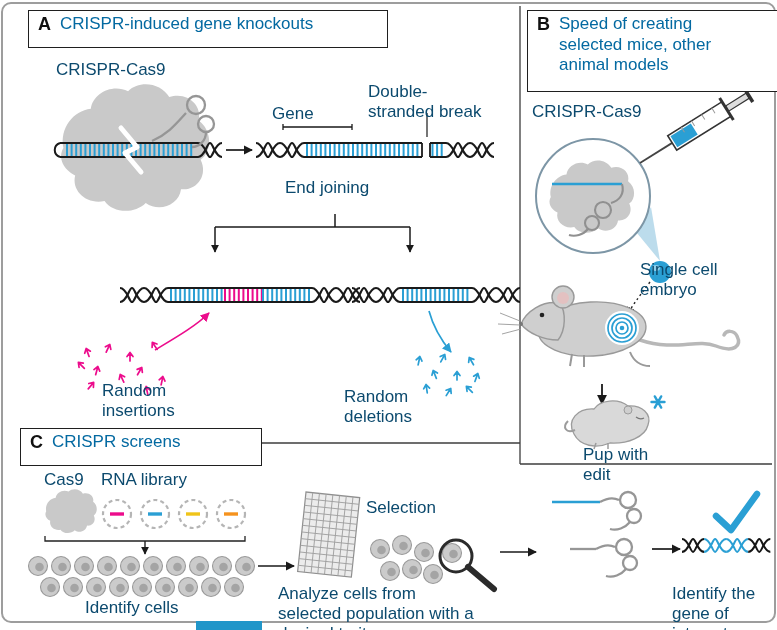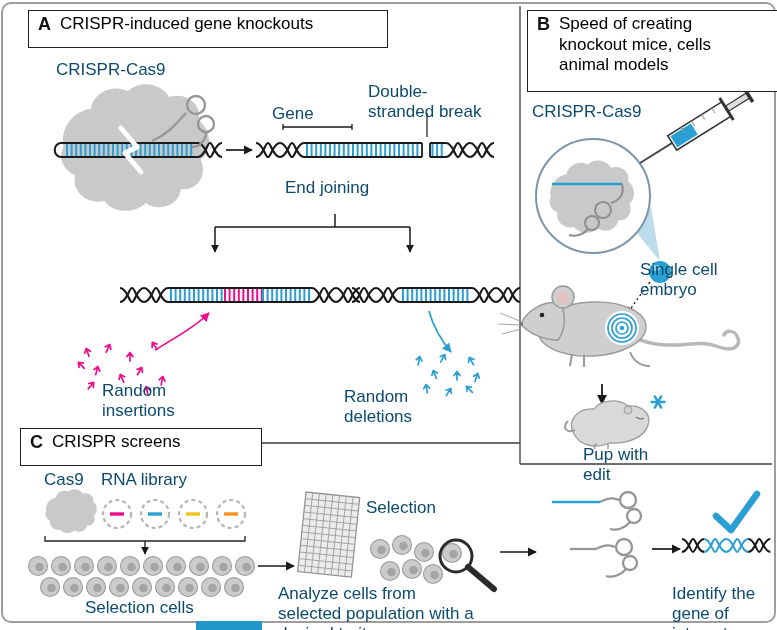--- a/index.html
+++ b/index.html
@@ -2,21 +2,21 @@
 <html><head>
 <meta charset="utf-8">
 <style>
   html,body{margin:0;padding:0}
   body{font-family:"Liberation Sans",sans-serif;background:#ffffff}
   #page{position:relative;width:777px;height:630px;background:#fff;overflow:hidden}
   #fig-border{position:absolute;left:1px;top:2px;width:771px;height:617px;border:2px solid #9d9d9d;border-radius:10px;background:#fff}
   .art{position:absolute;left:0;top:0}
   .tbox{position:absolute;border:1.6px solid #1f1f1f;background:#fff;display:flex;gap:9px;padding:3px 9px;align-items:flex-start;z-index:3}
   .plt{font-weight:bold;font-size:18px;line-height:1.22;color:#111}
-  .ptt{font-size:17px;line-height:1.22;color:#000000}
+  .ptt{font-size:17px;line-height:1.22;color:#0369a1}
   .lbl{position:absolute;font-size:17px;line-height:1.17;color:#0c4a6e;z-index:3}
   .center{text-align:left}
   #bluebar{position:absolute;left:196px;top:621px;width:66px;height:9px;background:#2196c9;z-index:4}
 </style>
 </head>
 <body>
 
 <div id="page">
   <div id="fig-border"></div>
 
@@ -310,39 +310,39 @@
       <path d="M716,516 L731,530 L757,494" fill="none" stroke="#2a9fd4" stroke-width="6.5" stroke-linecap="round" stroke-linejoin="round"></path>
     </g>
   </svg>
 
   <div class="tbox" style="left:28px;top:10px;width:340px;height:30px">
     <span class="plt">A</span>
     <span class="ptt">CRISPR-induced gene knockouts</span>
   </div>
   <div class="tbox" style="left:527px;top:10px;width:239px;height:74px">
     <span class="plt">B</span>
-    <span class="ptt" style="display:inline-block;width:178px">Speed of creating knockout mice, cells animal models</span>
+    <span class="ptt" style="display:inline-block;width:178px">Speed of creating selected mice, other animal models</span>
   </div>
   <div class="tbox" style="left:20px;top:428px;width:222px;height:30px">
     <span class="plt">C</span>
     <span class="ptt">CRISPR screens</span>
   </div>
 
   <div class="lbl" style="left:56px;top:60px;width:110px">CRISPR-Cas9</div>
   <div class="lbl center" style="left:272px;top:104px;width:60px">Gene</div>
   <div class="lbl" style="left:368px;top:82px;width:118px">Double-stranded break</div>
   <div class="lbl center" style="left:285px;top:178px;width:100px">End joining</div>
   <div class="lbl center" style="left:344px;top:387px;width:135px">Random deletions</div>
   <div class="lbl center" style="left:102px;top:381px;width:135px">Random insertions</div>
 
   <div class="lbl" style="left:532px;top:102px;width:115px">CRISPR-Cas9</div>
   <div class="lbl" style="left:640px;top:260px;width:78px">Single cell embryo</div>
   <div class="lbl center" style="left:583px;top:445px;width:95px">Pup with edit</div>
 
   <div class="lbl center" style="left:44px;top:470px;width:50px">Cas9</div>
   <div class="lbl" style="left:101px;top:470px;width:90px">RNA library</div>
-  <div class="lbl center" style="left:85px;top:598px;width:112px">Selection cells</div>
+  <div class="lbl center" style="left:85px;top:598px;width:112px">Identify cells</div>
   <div class="lbl" style="left:366px;top:498px;width:75px">Selection</div>
   <div class="lbl center" style="left:278px;top:584px;width:200px">Analyze cells from selected population with a desired trait</div>
   <div class="lbl center" style="left:672px;top:584px;width:112px">Identify the gene of interest</div>
 
   <div id="bluebar"></div>
 </div>
 
 </body></html>

